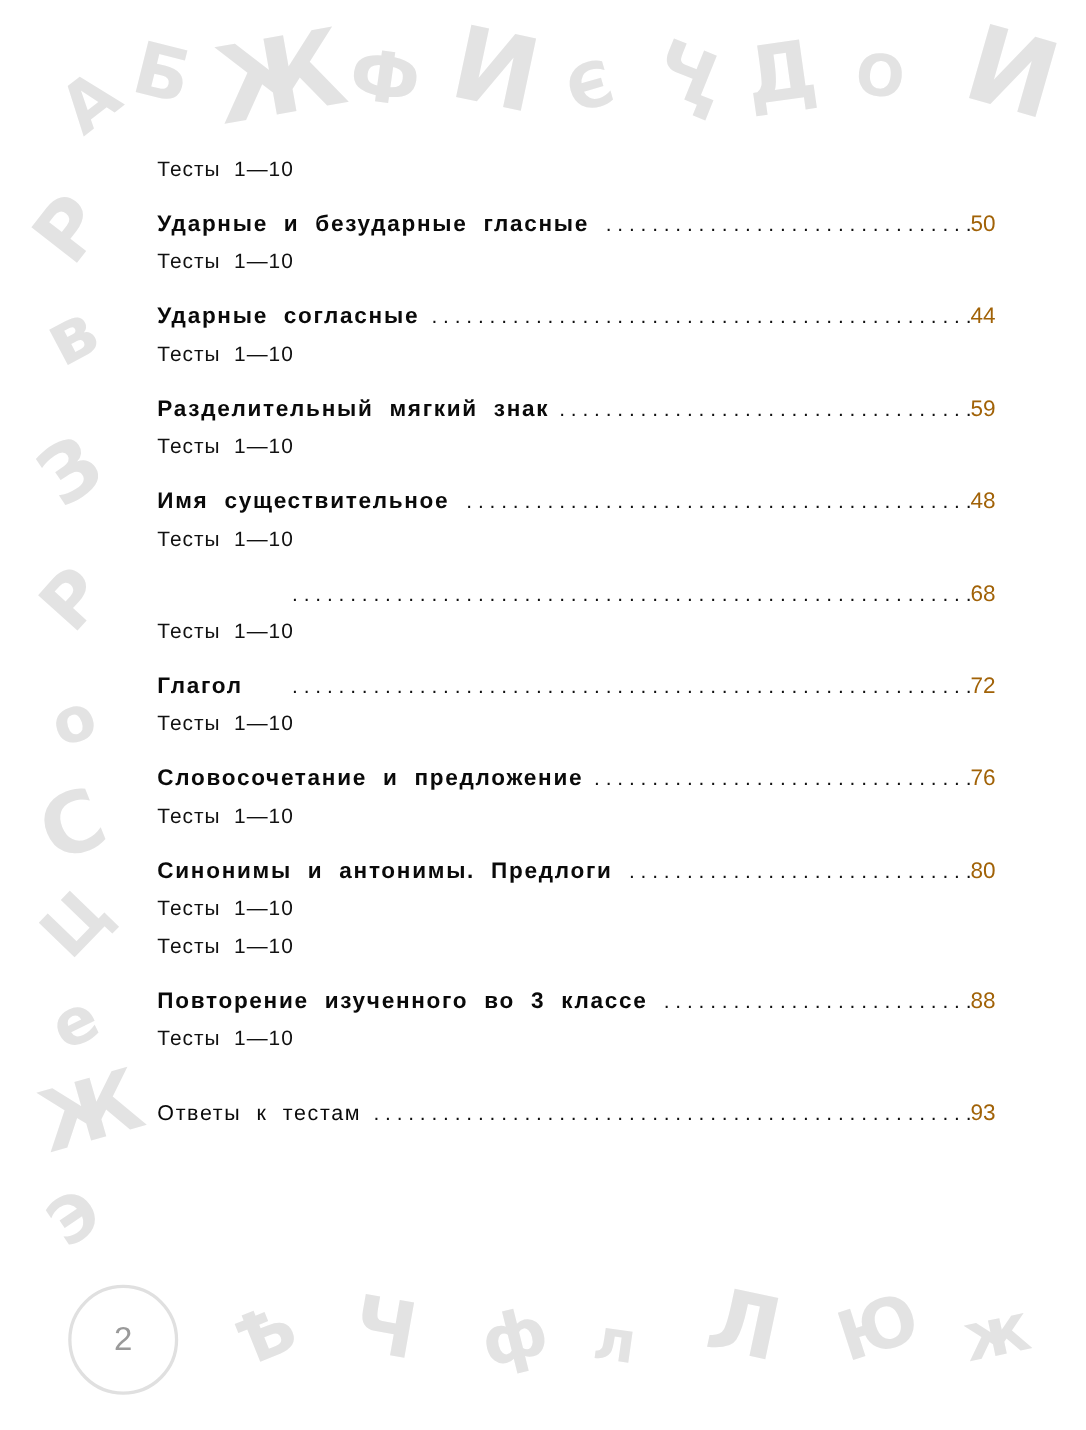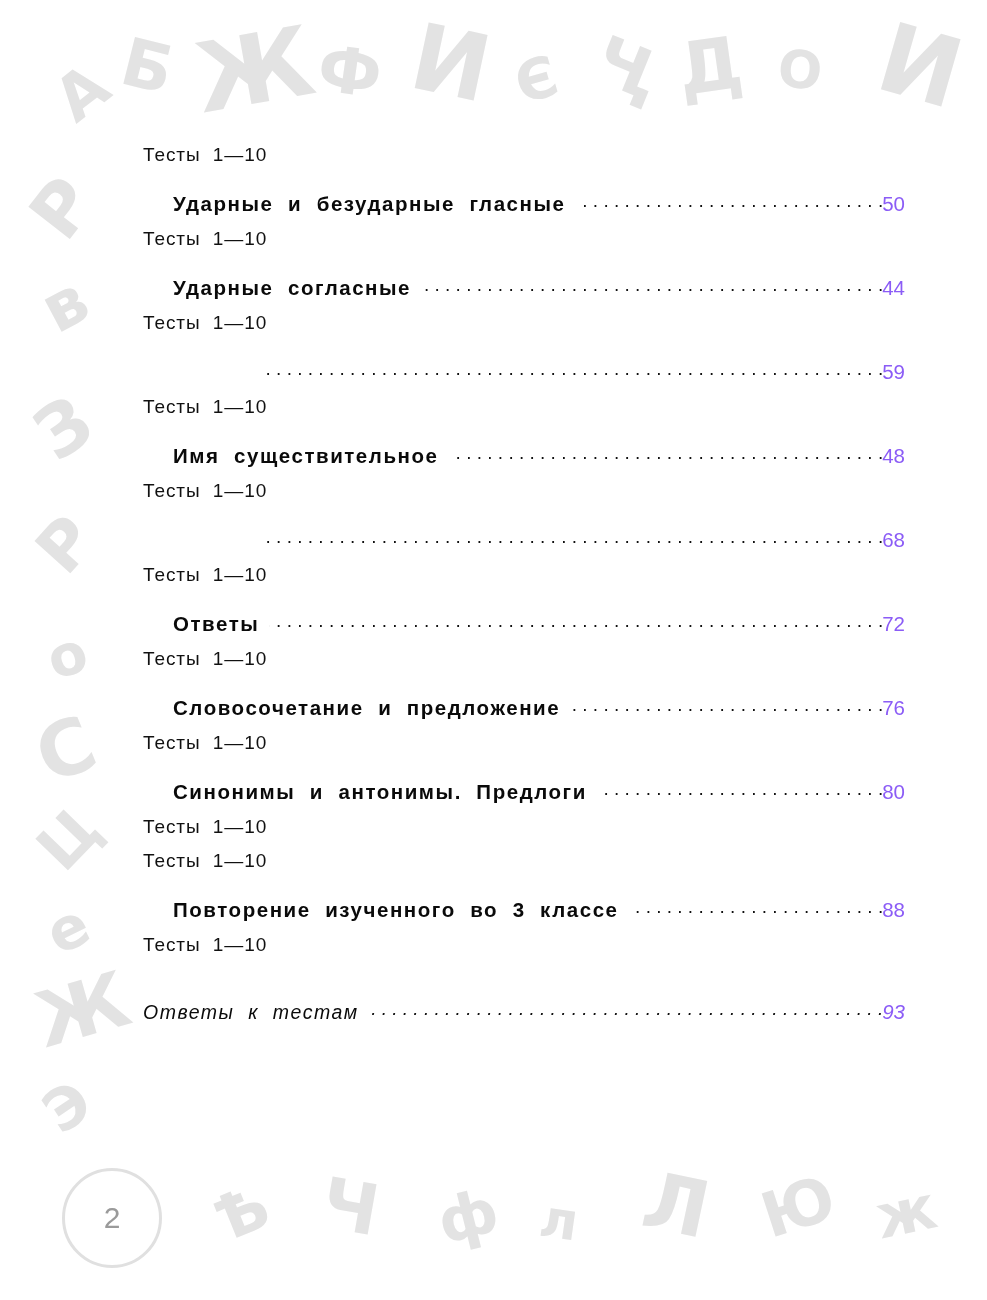--- a/index.html
+++ b/index.html
@@ -37,39 +37,38 @@
   .toc {
     position: absolute;
     left: 143px;
     top: 132px;
     width: 762px;
     z-index: 2;
   }
 
   .toc-row {
     display: flex;
-    align-items: center;
+    align-items: flex-end;
     width: 100%;
   }
 
   
   .row-chapter {
     margin-top: 26px;
   }
   .row-chapter:first-child {
     margin-top: 0;
   }
   .chapter-title {
     font-weight: 700;
     font-size: 20.5px;
     letter-spacing: 1.55px;
     color: #0a0a0a;
     white-space: pre;
     flex: 0 0 auto;
-    margin-left: 30px;
   }
 
   .leader {
     flex: 1 1 auto;
     position: relative;
     height: 1em;
     margin: 0 0 0 10px;
     overflow: hidden;
   }
   .leader::after {
@@ -80,42 +79,41 @@
     font-size: 19px;
     letter-spacing: 0px;
     color: #111111;
     white-space: nowrap;
     font-family: "Liberation Sans", sans-serif;
   }
   .page-num {
     flex: 0 0 auto;
     font-size: 20.5px;
     font-weight: 400;
-    color: #8b5cf6;
+    color: #a16207;
     text-align: right;
     white-space: pre;
     margin-left: -1px;
   }
 
   
   .row-tests {
     margin-top: 12px;
   }
   .tests-label {
     font-size: 19px;
     font-weight: 400;
     letter-spacing: 0.9px;
     color: #111111;
     white-space: pre;
   }
 
   
   .row-answers {
     margin-top: 44px;
-    font-style: italic;
   }
   .answers-title {
     font-weight: 400;
     font-size: 19.5px;
     letter-spacing: 1.5px;
     color: #0a0a0a;
     white-space: pre;
     flex: 0 0 auto;
   }
 
@@ -189,20 +187,21 @@
       </div>
       <div class="toc-row row-chapter">
         <span class="chapter-title">Ударные  согласные</span>
         <span class="leader"></span>
         <span class="page-num">44</span>
       </div>
       <div class="toc-row row-tests">
         <span class="tests-label">Тесты  1—10</span>
       </div>
       <div class="toc-row row-chapter">
+        <span class="chapter-title">Разделительный  мягкий  знак</span>
         <span class="leader"></span>
         <span class="page-num">59</span>
       </div>
       <div class="toc-row row-tests">
         <span class="tests-label">Тесты  1—10</span>
       </div>
       <div class="toc-row row-chapter">
         <span class="chapter-title">Имя  существительное</span>
         <span class="leader"></span>
         <span class="page-num">48</span>
@@ -211,21 +210,21 @@
         <span class="tests-label">Тесты  1—10</span>
       </div>
       <div class="toc-row row-chapter">
         <span class="leader"></span>
         <span class="page-num">68</span>
       </div>
       <div class="toc-row row-tests">
         <span class="tests-label">Тесты  1—10</span>
       </div>
       <div class="toc-row row-chapter">
-        <span class="chapter-title">Ответы</span>
+        <span class="chapter-title">Глагол</span>
         <span class="leader"></span>
         <span class="page-num">72</span>
       </div>
       <div class="toc-row row-tests">
         <span class="tests-label">Тесты  1—10</span>
       </div>
       <div class="toc-row row-chapter">
         <span class="chapter-title">Словосочетание  и  предложение</span>
         <span class="leader"></span>
         <span class="page-num">76</span>

